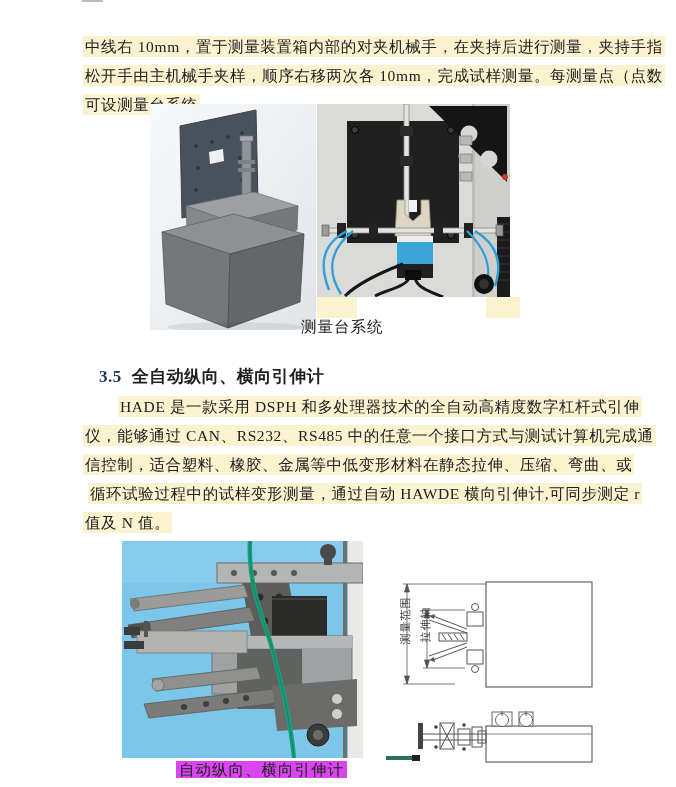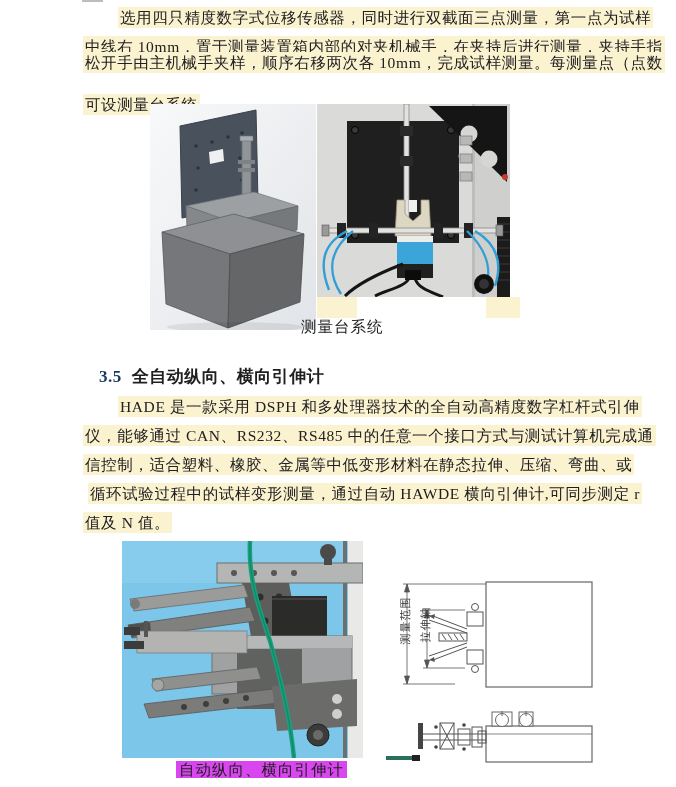--- a/index.html
+++ b/index.html
@@ -20,23 +20,22 @@
   .artifact2{position:absolute;left:412px;top:755px;width:8px;height:6px;background:#222;}
   svg{position:absolute;display:block;}
 </style>
 </head>
 <body>
 
 <div class="page">
 
   <div class="topmark"></div>
 
-  <div class="line" style="left:118px;top:7px;">选用四只精度数字式位移传感器，同时进行双截面三点测量，第一点为试样</div>
   <div class="line" style="left:83px;top:36px;font-family:Liberation Serif, serif;">中线右 10mm，置于测量装置箱内部的对夹机械手，在夹持后进行测量，夹持手指</div>
-  <div class="line" style="left:83px;top:52px;">松开手由主机械手夹样，顺序右移两次各 10mm，完成试样测量。每测量点（点数</div>
+  <div class="line" style="left:83px;top:65px;">松开手由主机械手夹样，顺序右移两次各 10mm，完成试样测量。每测量点（点数</div>
   <div class="line" style="left:83px;top:94px;">可设测量台系统</div>
 
   <svg style="left:150px;top:104px;" width="166" height="226" viewBox="0 0 166 226">
     <defs>
       <linearGradient id="cadbg" x1="0" y1="0" x2="1" y2="1">
         <stop offset="0" stop-color="#f8f9fa"></stop>
           <stop offset="1" stop-color="#e1e4e8"></stop>
       </linearGradient>
     </defs>
     <rect width="166" height="226" fill="url(#cadbg)"></rect>

